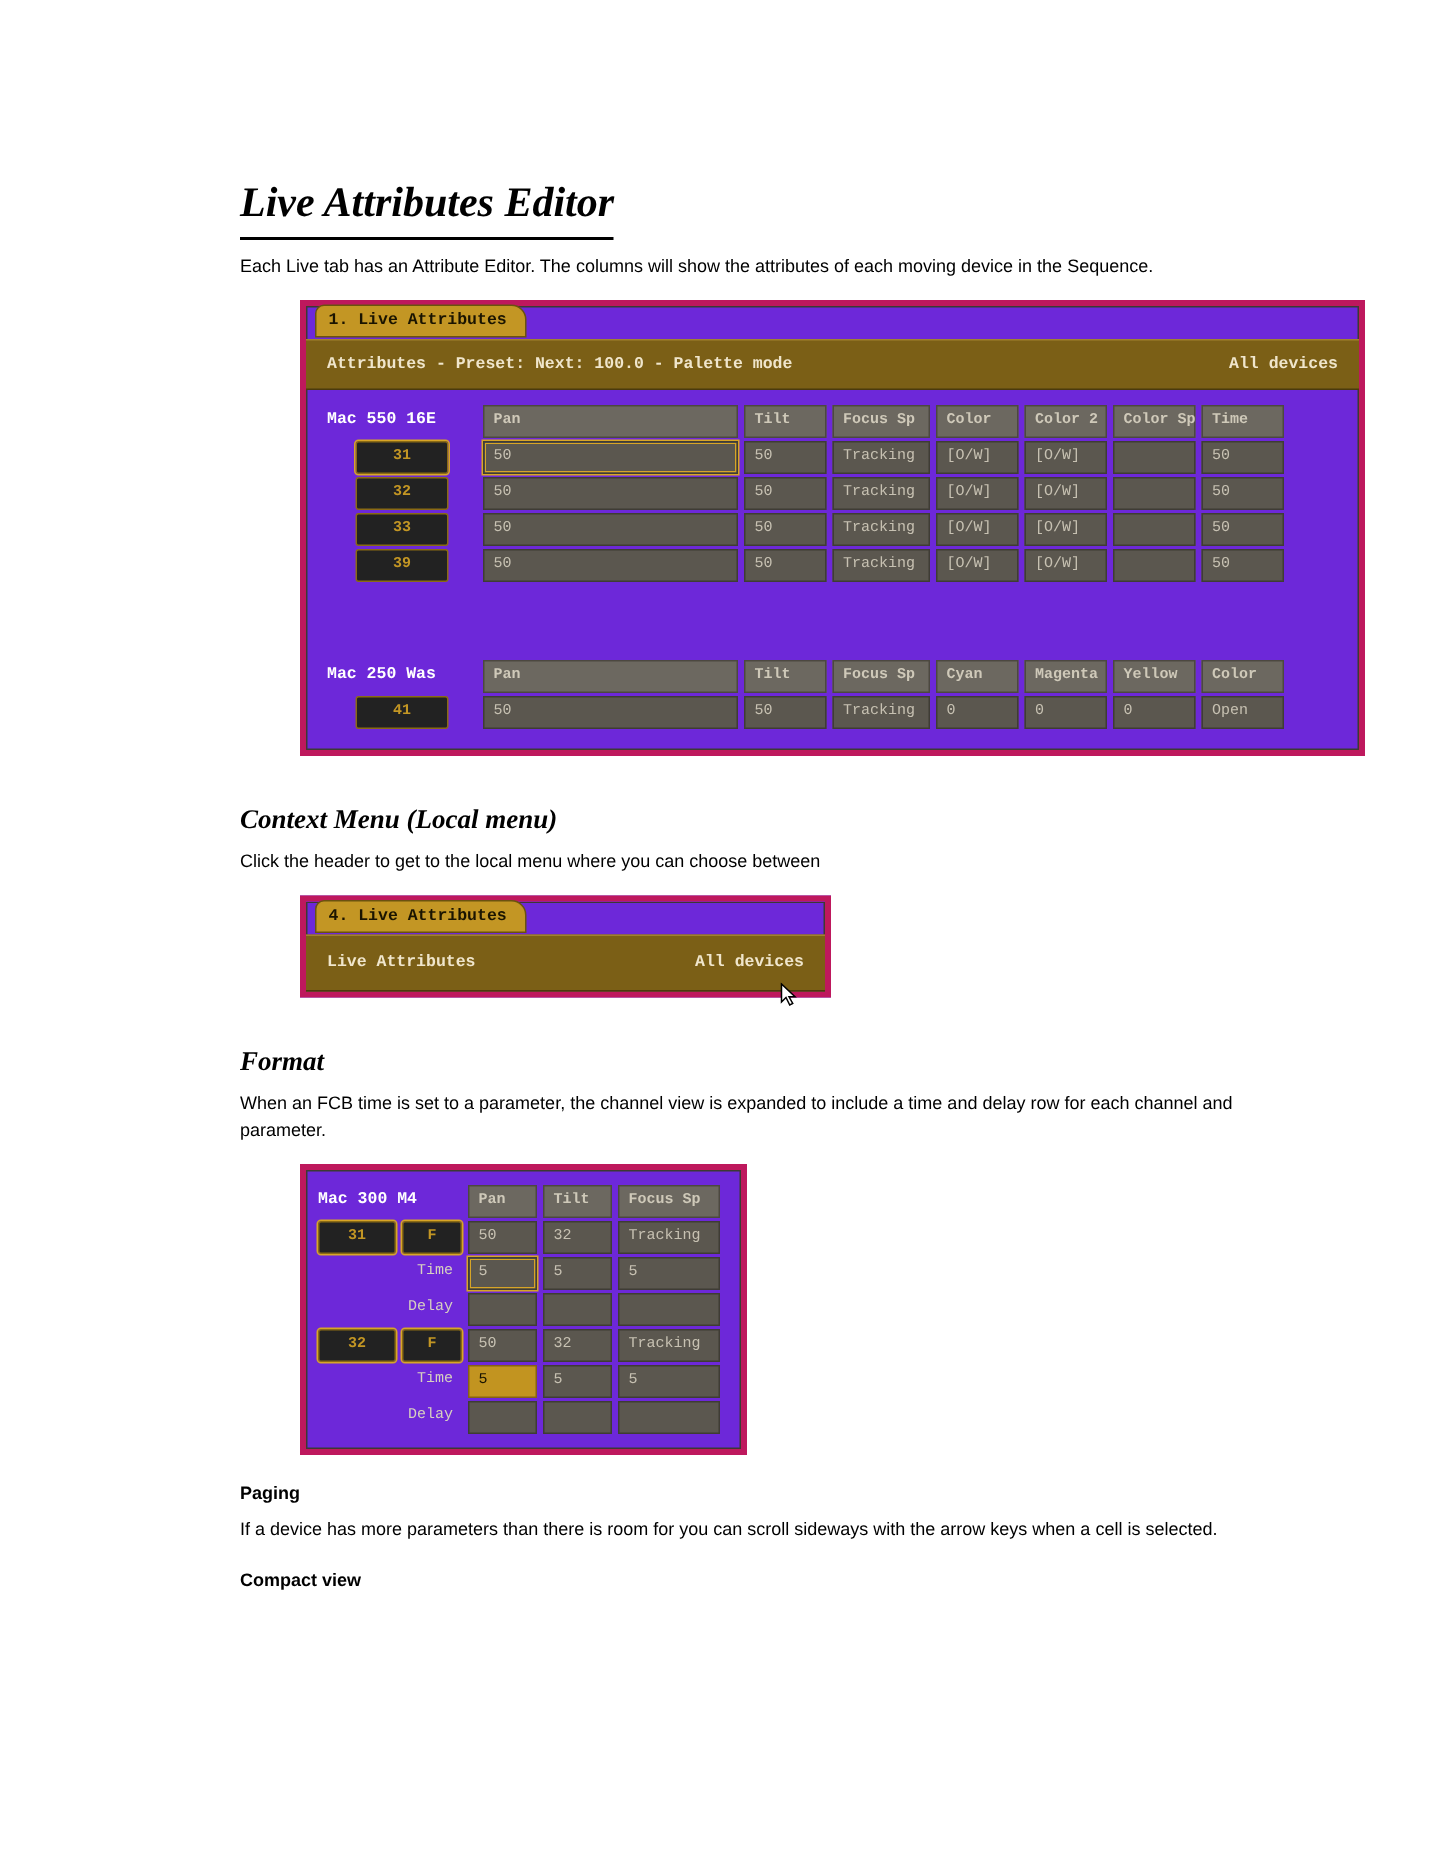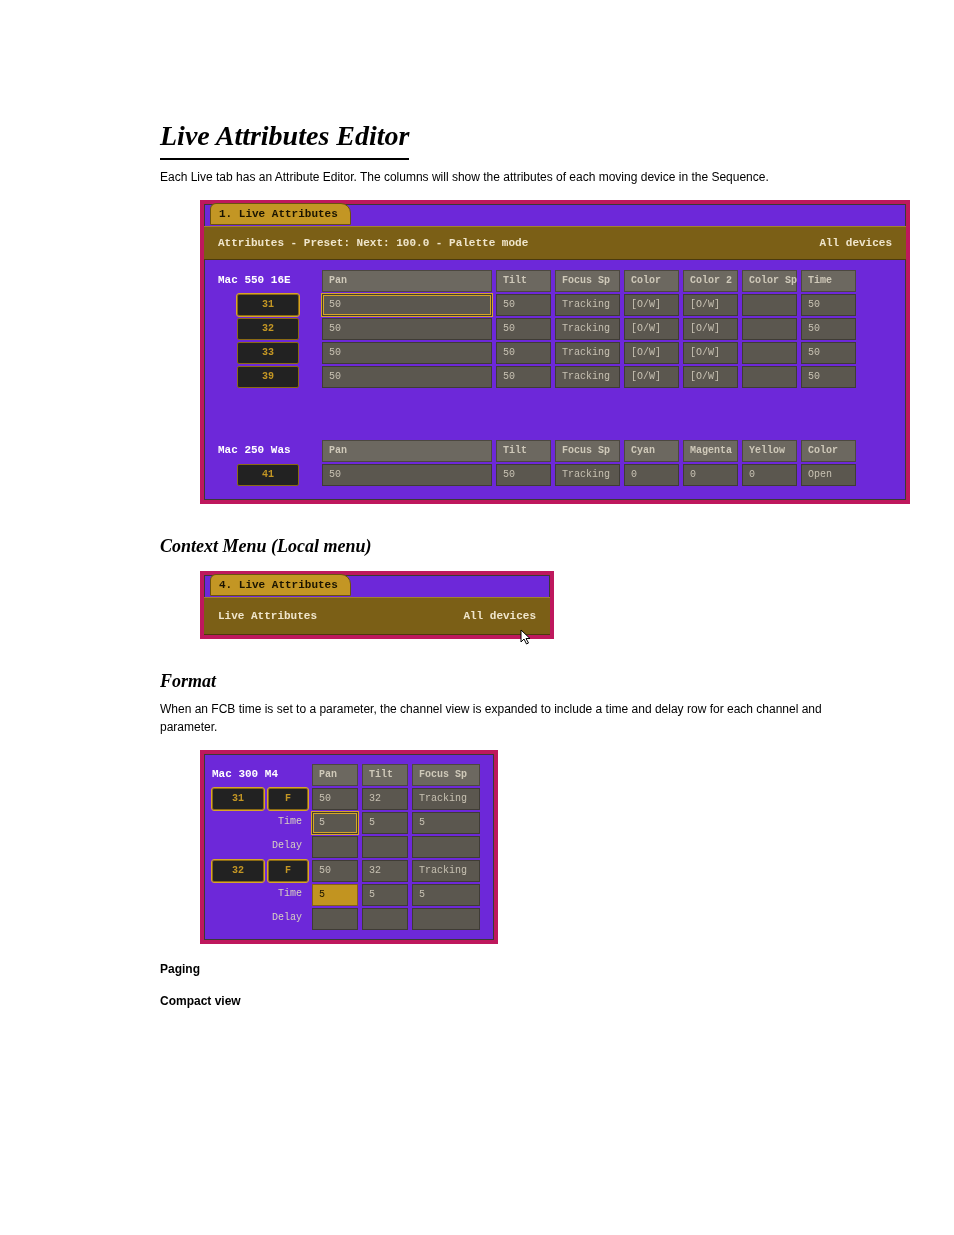--- a/index.html
+++ b/index.html
@@ -221,20 +221,21 @@
           <div class="cell">Tracking</div>
           <div class="cell">0</div>
           <div class="cell">0</div>
           <div class="cell">0</div>
           <div class="cell">Open</div>
         </div>
     </div>
   </div>
 
   <h3 class="subsection">Context Menu (Local menu)</h3>
+  <p>Click the header to get to the local menu where you can choose between</p>
 
   
   <div class="shot" style="width:346px">
     <span class="tab">4. Live Attributes</span>
     <div class="bar" style="padding:12px 14px">
       <span>Live Attributes</span>
       <span>All devices</span>
     </div>
     <div class="cursor" style="left:316px; top:54px">
       <svg viewBox="0 0 14 18" width="14" height="18">
@@ -282,17 +283,18 @@
           <div></div>
           <div class="rlabel">Delay</div>
           <div class="cell empty">.</div>
           <div class="cell empty">.</div>
           <div class="cell empty">.</div>
         </div>
     </div>
   </div>
 
   <h4 class="subsub">Paging</h4>
+  <p>If a device has more parameters than there is room for you can scroll sideways with the arrow keys when a cell is selected.</p>
 
   <h4 class="subsub">Compact view</h4>
 
   
 </div>
 
 </body></html>

